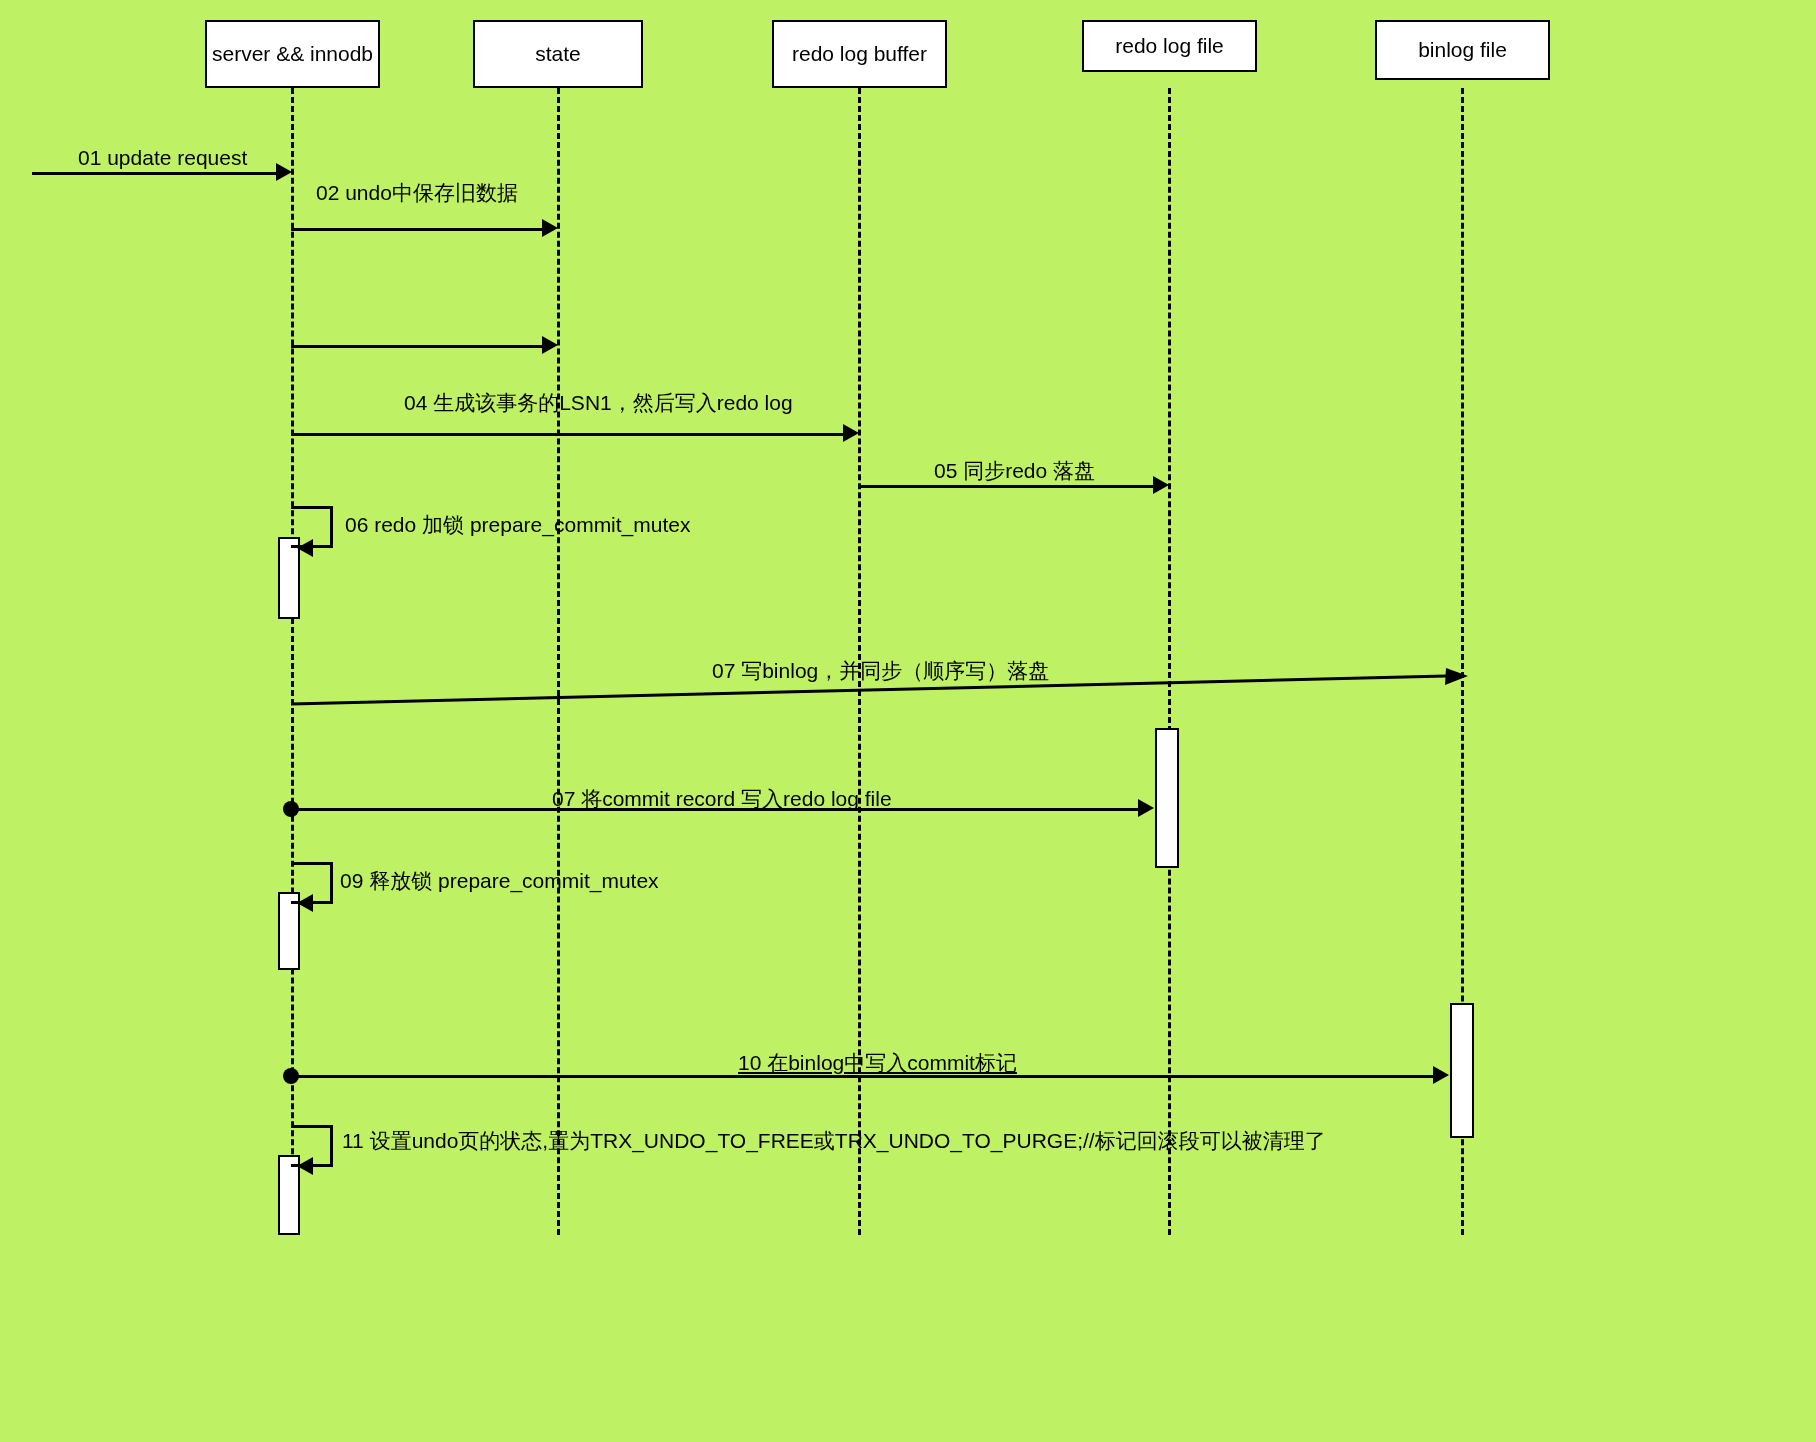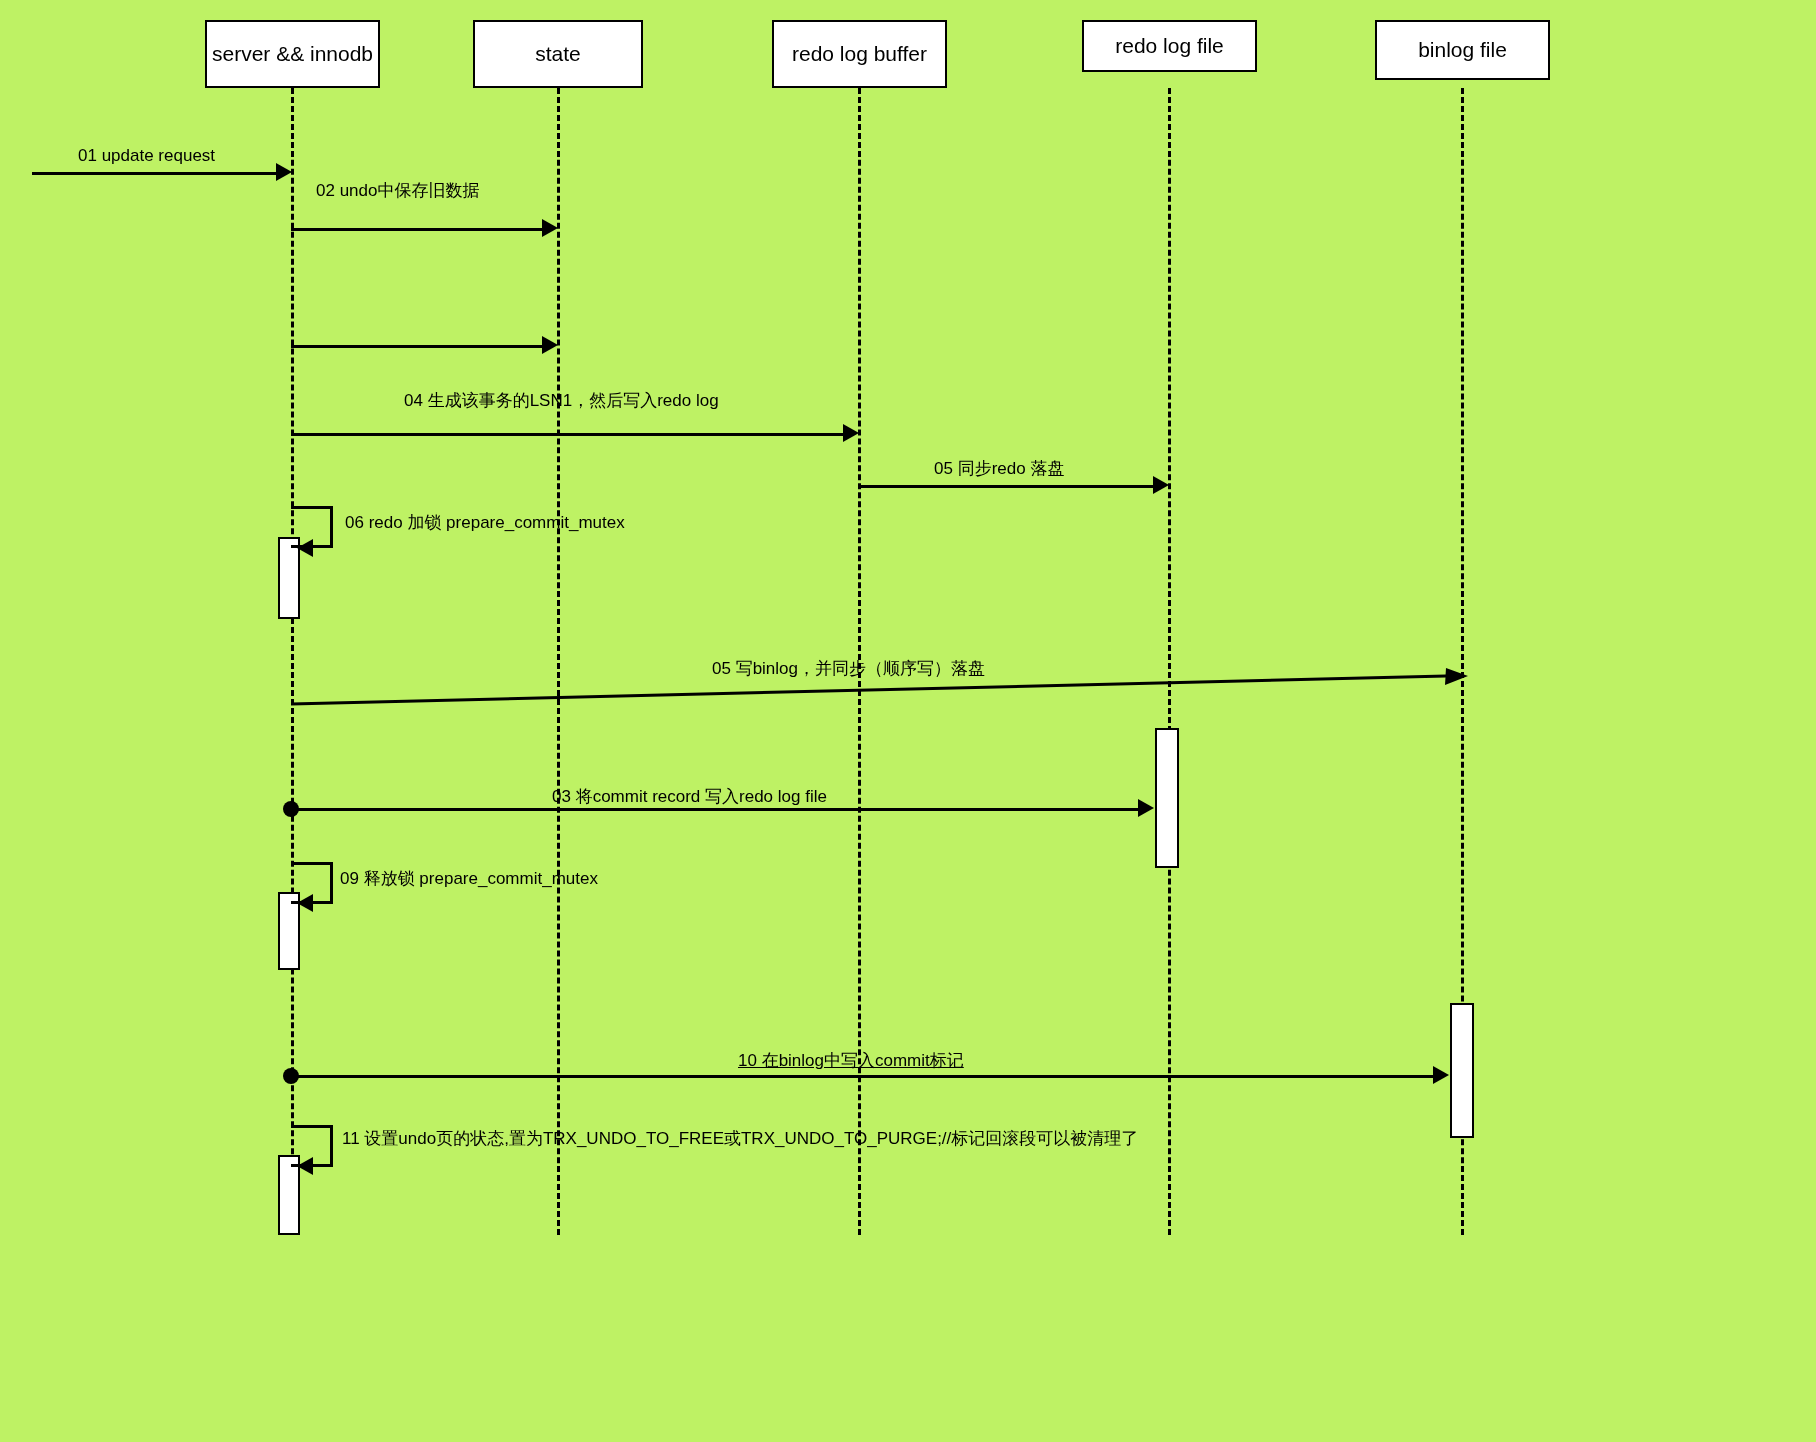--- a/index.html
+++ b/index.html
@@ -62,21 +62,21 @@
   }
   .origin-dot{
     position:absolute;
     width:16px;height:16px;
     border-radius:50%;
     background:#000000;
   }
   
   .msg-label{
     position:absolute;
-    font-size:17px;
+    font-size:21px;
     line-height:1.25;
     color:#000000;
     white-space:nowrap;
   }
   .msg-label.gray{ color:#808080; }
   
   .loop{
     position:absolute;
     box-sizing:border-box;
     border-top:3px solid #000000;
@@ -136,29 +136,29 @@
   <div class="arrow-head" style="left:843px; top:424px;"></div>
 
   <div class="msg-label" style="left:934px; top:458px;">05 同步redo 落盘</div>
   <div class="msg-line" style="left:858px; top:485px; width:295px;"></div>
   <div class="arrow-head" style="left:1153px; top:476px;"></div>
 
   <div class="loop" style="left:291px; top:506px; width:42px; height:42px;"></div>
   <div class="arrow-head left" style="left:297px; top:539px;"></div>
   <div class="msg-label" style="left:345px; top:512px;">06 redo 加锁 prepare_commit_mutex</div>
 
-  <div class="msg-label" style="left:712px; top:658px;">05 写binlog，并同步（顺序写）落盘</div>
+  <div class="msg-label" style="left:712px; top:658px;">07 写binlog，并同步（顺序写）落盘</div>
   <div class="slant-wrap" style="left:291px; top:660px; width:1180px; height:60px;">
     <svg width="1180" height="60" viewBox="0 0 1180 60">
       <line x1="0" y1="44" x2="1155" y2="16" stroke="#000000" stroke-width="3"></line>
       <polygon points="1155,8 1177,16 1154,25" fill="#000000"></polygon>
     </svg>
   </div>
 
-  <div class="msg-label" style="left:552px; top:786px;">03 将commit record 写入redo log file</div>
+  <div class="msg-label" style="left:552px; top:786px;">07 将commit record 写入redo log file</div>
   <div class="origin-dot" style="left:283px; top:801px;"></div>
   <div class="msg-line" style="left:291px; top:808px; width:847px;"></div>
   <div class="arrow-head" style="left:1138px; top:799px;"></div>
 
   <div class="loop" style="left:291px; top:862px; width:42px; height:42px;"></div>
   <div class="arrow-head left" style="left:297px; top:894px;"></div>
   <div class="msg-label" style="left:340px; top:868px;">09 释放锁 prepare_commit_mutex</div>
 
   <div class="msg-label" style="left:738px; top:1050px;text-decoration:underline;">10 在binlog中写入commit标记</div>
   <div class="origin-dot" style="left:283px; top:1068px;"></div>

